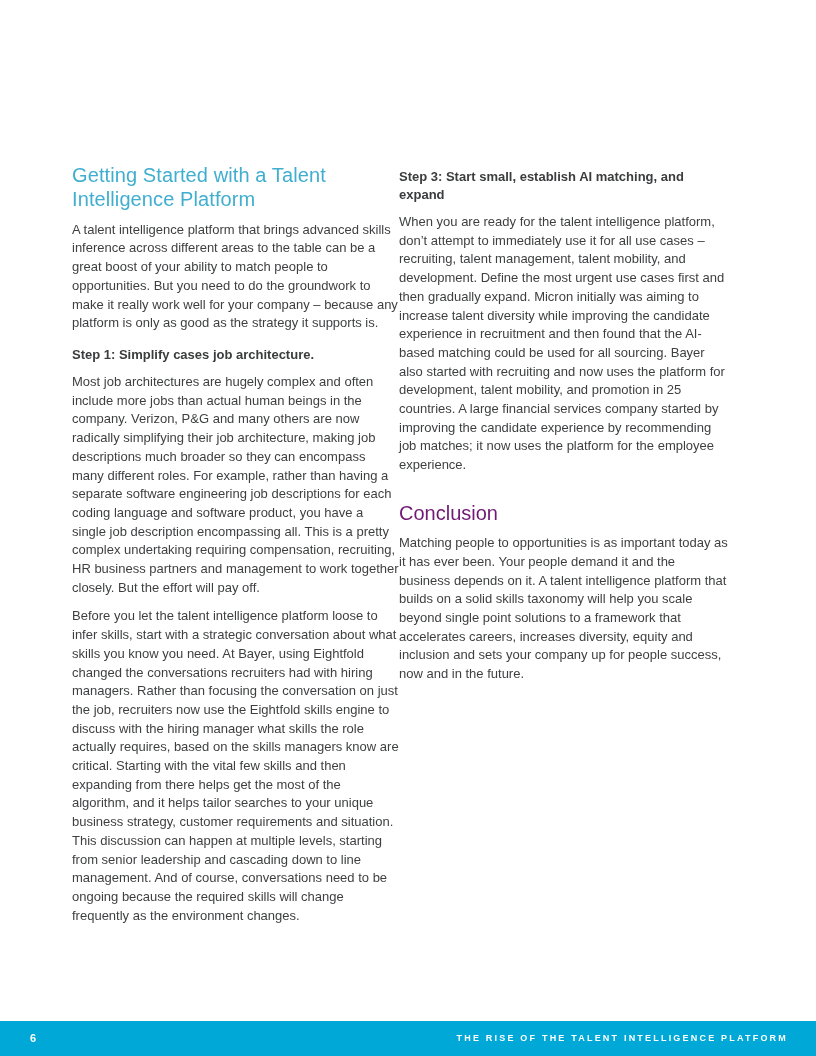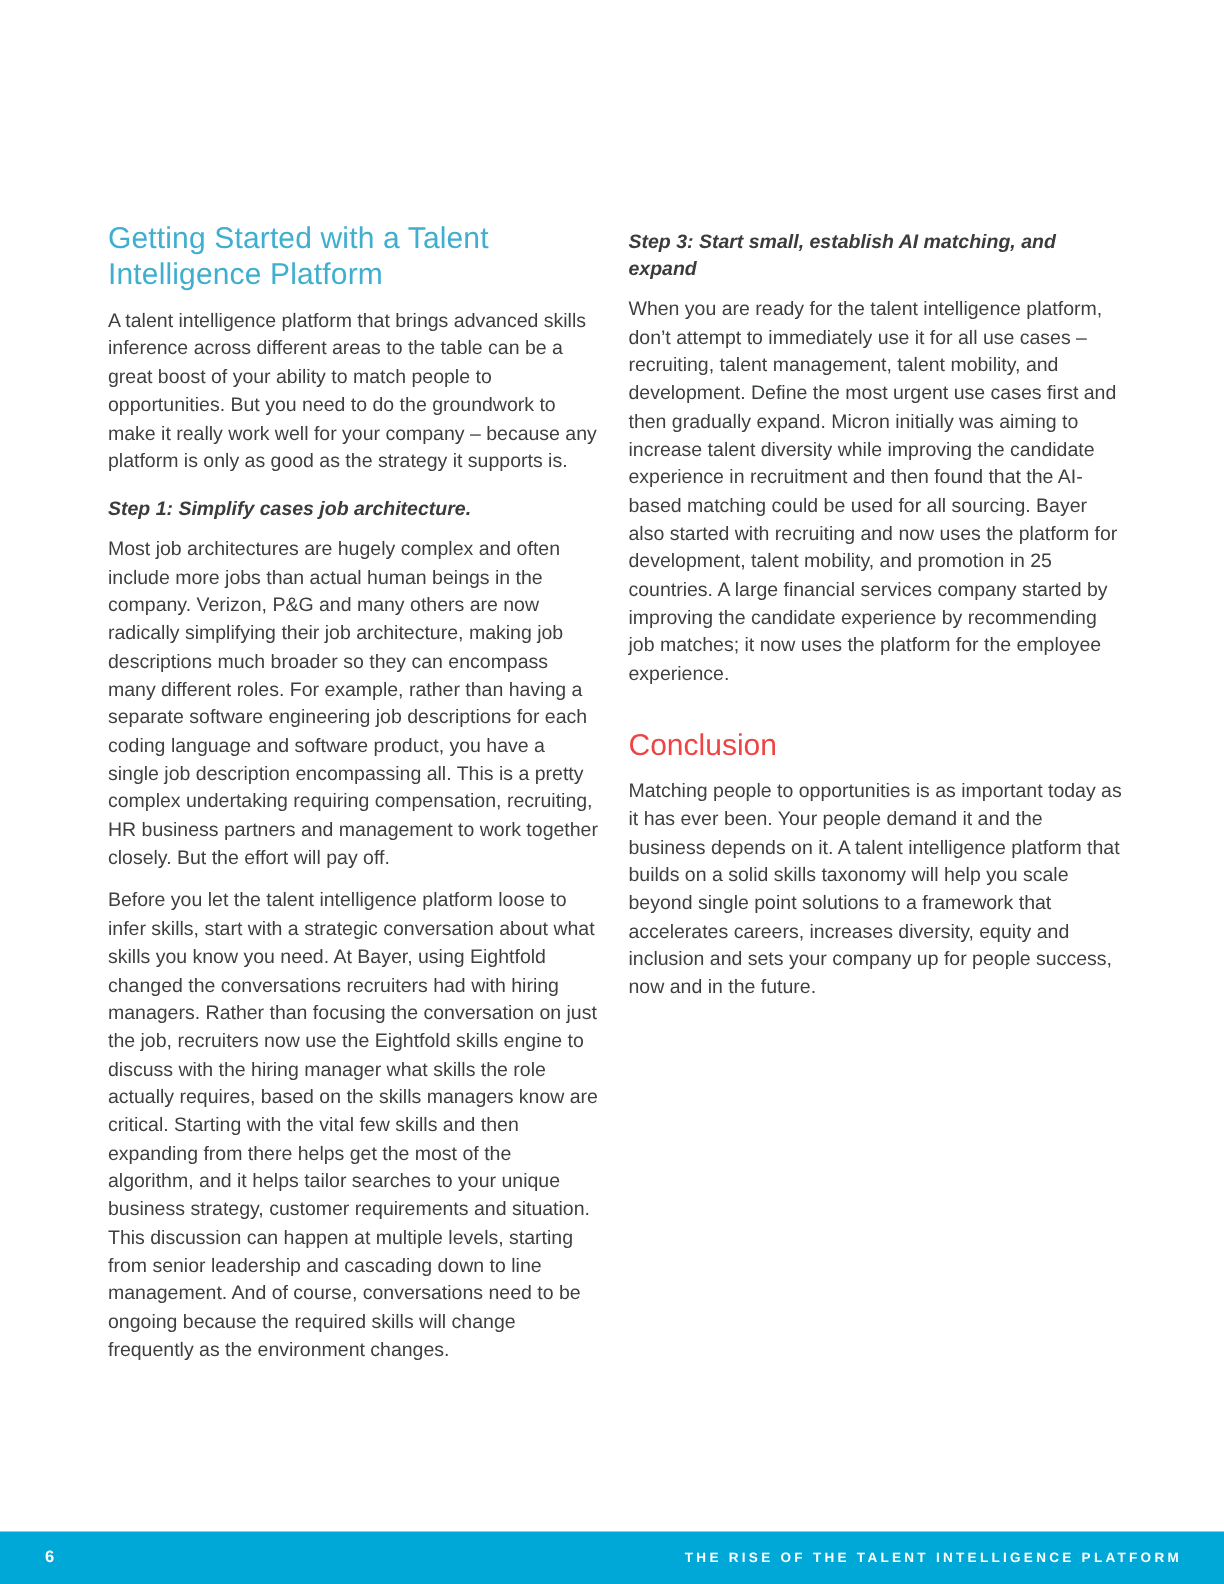--- a/index.html
+++ b/index.html
@@ -10,25 +10,24 @@
   .page {
     position: relative;
     width: 816px;
     height: 1056px;
     background: #ffffff;
     overflow: hidden;
     font-family: "Liberation Sans", sans-serif;
   }
   .content {
     position: absolute;
-    top: 147px;
+    top: 163px;
     left: 72px;
     width: 676px;
     display: flex;
-    gap: 20px;
   }
   .col {
     color: #3e3f40;
   }
   .col-left  { width: 327px; }
   .col-right { width: 329px; }
 
   .section-heading {
     margin: 0 0 9px 0;
     font-size: 20px;
@@ -41,30 +40,29 @@
     margin: 0 0 10px 0;
     font-size: 13px;
     line-height: 18.7px;
     color: #3e3f40;
   }
   .step-title {
     margin: 13px 0 9px 0;
     font-size: 13px;
     line-height: 18px;
     font-weight: 700;
-    font-style: italic;
     color: #3b3c3d;
   }
   .step-title.first { margin-top: 5px; }
   .conclusion-heading {
     margin: 26px 0 9px 0;
     font-size: 20px;
     font-weight: 400;
     line-height: 1.22;
-    color: #ef4444;
+    color: #701a75;
   }
 
   .footer-bar {
     position: absolute;
     left: 0;
     bottom: 0;
     width: 100%;
     height: 35px;
     background: #00a8d7;
   }

